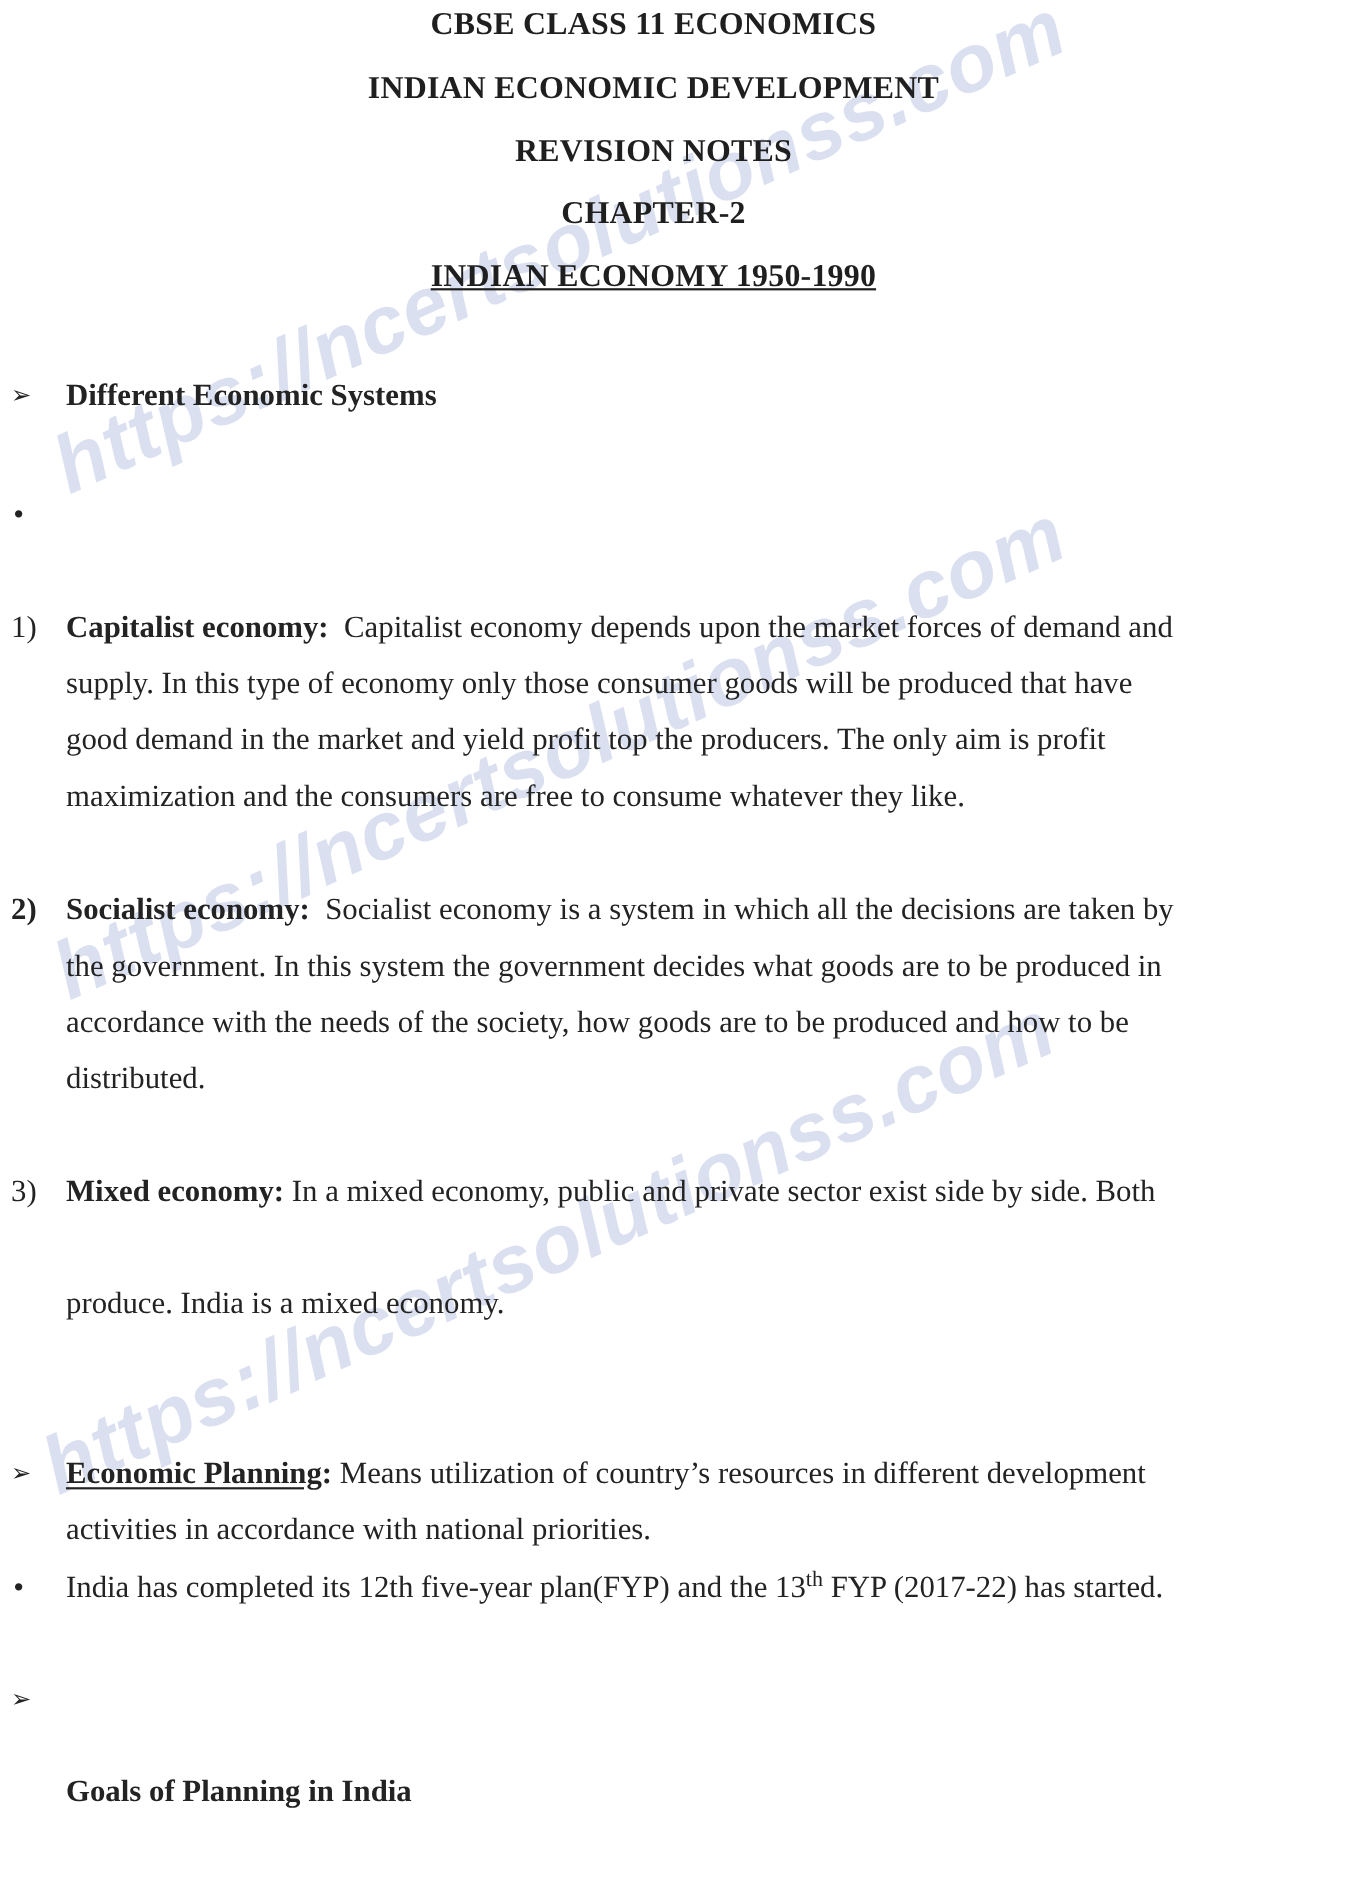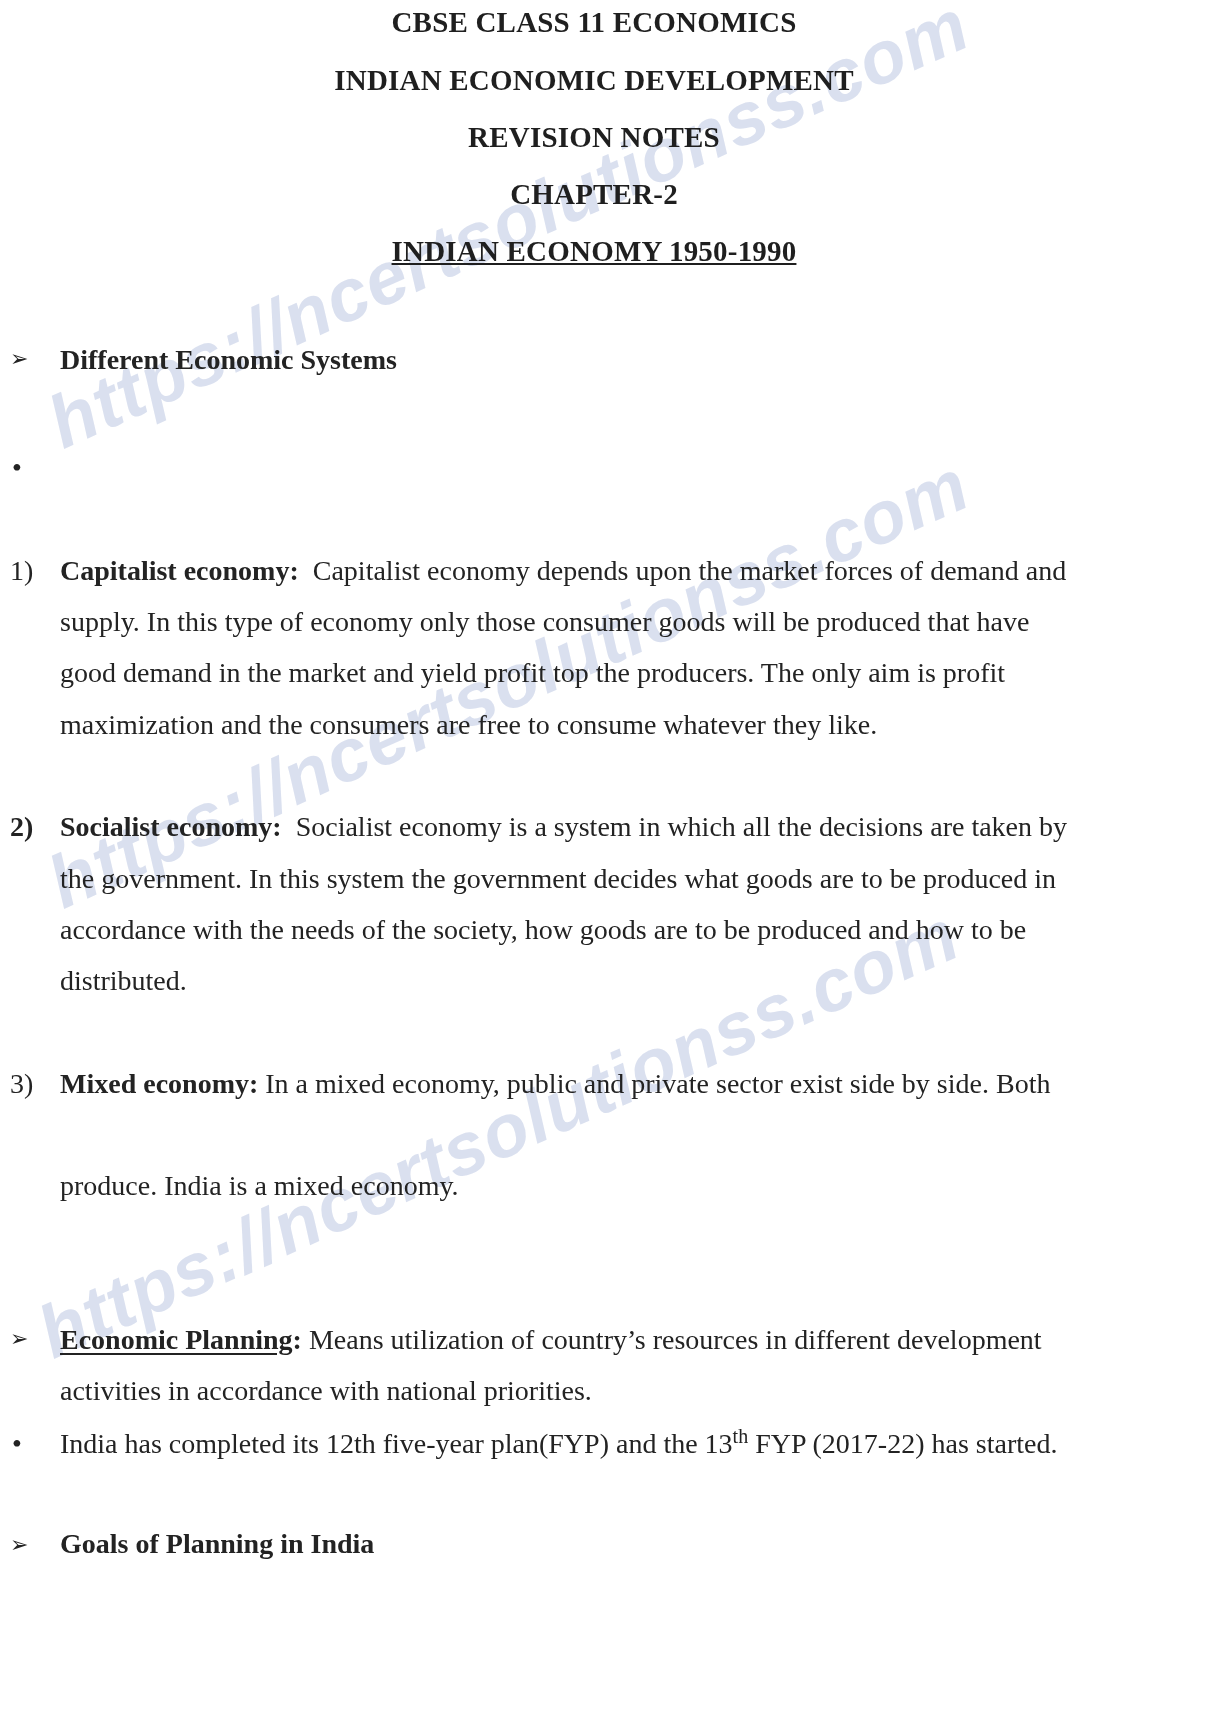--- a/index.html
+++ b/index.html
@@ -78,15 +78,15 @@
     <span class="bold u">Economic Planning</span><span class="bold">:</span> <span>Means utilization of country’s resources in different development</span>
   </div>
   <div class="line" style="left:60px; top:1375px;">activities in accordance with national priorities.</div>
 
   <span class="marker" style="left:12px; top:1428px;">•</span>
   <div class="line" style="left:60px; top:1428px;">
     <span>India has completed its 12th five-year plan(FYP) and the 13</span><sup>th</sup><span> FYP (2017-22) has started.</span>
   </div>
 
   <span class="marker" style="left:10px; top:1532px; font-size:22px;">➢</span>
-  <div class="line bold" style="left:60px; top:1528px;">Goals of Planning in India</div>
+  <div class="line bold" style="left:60px; top:1613px;">Goals of Planning in India</div>
 
 </div>
 
 </body></html>

